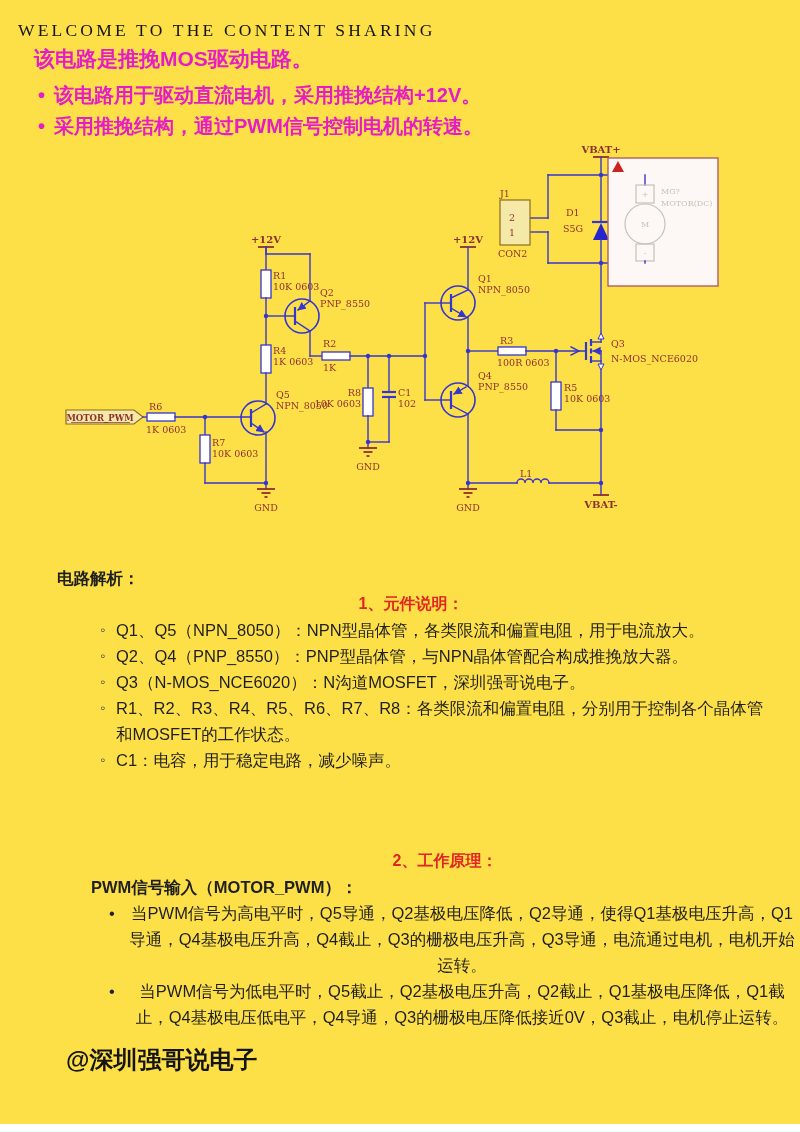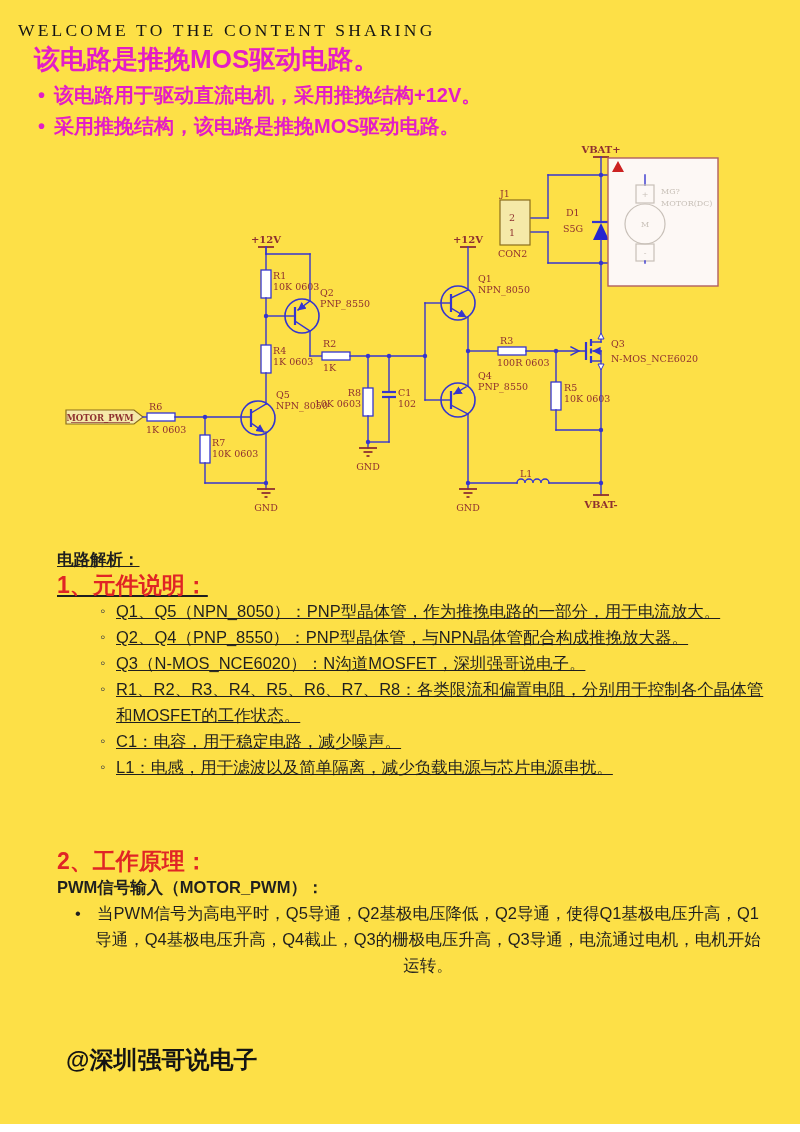--- a/index.html
+++ b/index.html
@@ -3,65 +3,65 @@
 <meta charset="utf-8">
 <style>
   html,body{margin:0;padding:0;background:#ffffff;}
   #page{position:relative;width:800px;height:1124px;background:#fde047;overflow:hidden;
         font-family:"Liberation Sans",sans-serif;color:#1f1f1f;}
   
   #title{position:absolute;left:18px;top:20px;font-family:"Liberation Serif",serif;
          font-size:17.5px;letter-spacing:3.2px;color:#141414;white-space:nowrap;}
   
   #intro{position:absolute;left:34px;top:46px;color:#e41dc6;}
-  #intro .lead{font-size:26px;font-weight:600;line-height:26px;}
+  #intro .lead{font-size:21px;font-weight:600;line-height:26px;}
   #intro ul{margin:8px 0 0 0;padding:0;list-style:none;}
   #intro li{position:relative;padding-left:20px;font-size:20px;font-weight:600;line-height:30.5px;}
   #intro li::before{content:"•";position:absolute;left:4px;}
   
   #schem{position:absolute;left:0;top:140px;}
   .w{stroke:#3535cf;stroke-width:1.4;fill:none;stroke-linecap:square;}
   .tr{stroke:#3535cf;stroke-width:1.6;fill:none;}
   .bar{stroke:#3535cf;stroke-width:2.2;fill:none;}
   .comp{stroke:#3535cf;stroke-width:1.3;fill:#ffffff;}
   .dot{fill:#3535cf;}
   .lbl{fill:#8e3030;font:9.5px "DejaVu Serif",serif;}
   .lblb{fill:#8e3030;font:600 10px "DejaVu Serif",serif;}
   .pw{stroke:#8e3030;stroke-width:1.8;fill:none;}
   .gy{stroke:#c8c0b8;stroke-width:1.2;fill:none;}
   .gyt{fill:#c8c0b8;font:8px "DejaVu Serif",serif;}
   .mbox{stroke:#b06060;stroke-width:1.4;fill:#fdf8f5;}
   .ybox{fill:#f5e9a8;stroke:#8a6d1c;stroke-width:1.2;}
   
   #analysis,#section2{position:absolute;left:57px;width:708px;font-size:16.5px;line-height:26px;color:#1f1f1f;}
-  #analysis{top:546px;text-decoration:underline;}
-  #section2{top:848px;}
+  #analysis{top:565px;}
+  #section2{top:848px;margin-left:34px;}
   .h-black{font-weight:700;}
-  .h-red{color:#e02525;font-weight:700;font-size:23px;}
+  .h-red{color:#e02525;font-weight:700;font-size:16px;text-align:center;}
   ol.circ{margin:0;padding:0;list-style:none;}
   ol.circ li{position:relative;margin-left:43px;padding-left:16px;}
   ol.circ li::before{content:"◦";position:absolute;left:0;top:0;font-size:15px;color:#444;}
   ul.disc{margin:0;padding:0;list-style:none;text-align:center;}
   ul.disc li{position:relative;margin-left:18px;padding-left:16px;}
   ul.disc li::before{content:"•";position:absolute;left:0;top:0;color:#1f1f1f;}
   #watermark{position:absolute;left:66px;width:734px;top:1044px;text-align:left;
              font-size:24px;font-weight:700;color:#141414;}
 </style>
 </head>
 <body>
 
 <div id="page">
 
   <div id="title">WELCOME TO THE CONTENT SHARING</div>
 
   <div id="intro">
     <div class="lead">该电路是推挽MOS驱动电路。</div>
     <ul>
       <li>该电路用于驱动直流电机，采用推挽结构+12V。</li>
-      <li>采用推挽结构，该电路是推挽MOS驱动电路。</li>
+      <li>采用推挽结构，通过PWM信号控制电机的转速。</li>
     </ul>
   </div>
 
   <svg id="schem" width="800" height="386" viewBox="0 0 800 386">
     <defs>
       <marker id="arw" markerWidth="7" markerHeight="7" refX="5.5" refY="3" orient="auto">
         <path d="M0,0 L6,3 L0,6 z" fill="#3535cf"></path>
       </marker>
     </defs>
 
@@ -302,32 +302,32 @@
       <line class="w" x1="601" y1="343" x2="601" y2="355"></line>
       <line class="pw" x1="593" y1="355" x2="609" y2="355"></line>
       <text class="lblb" x="601" y="368" text-anchor="middle">VBAT-</text>
     </g>
   </svg>
 
   <div id="analysis">
     <div class="h-black">电路解析：</div>
     <div class="h-red">1、元件说明：</div>
     <ol class="circ">
-      <li>Q1、Q5（NPN_8050）：PNP型晶体管，作为推挽电路的一部分，用于电流放大。</li>
+      <li>Q1、Q5（NPN_8050）：NPN型晶体管，各类限流和偏置电阻，用于电流放大。</li>
       <li>Q2、Q4（PNP_8550）：PNP型晶体管，与NPN晶体管配合构成推挽放大器。</li>
       <li>Q3（N-MOS_NCE6020）：N沟道MOSFET，深圳强哥说电子。</li>
       <li>R1、R2、R3、R4、R5、R6、R7、R8：各类限流和偏置电阻，分别用于控制各个晶体管和MOSFET的工作状态。</li>
       <li>C1：电容，用于稳定电路，减少噪声。</li>
-      <li>L1：电感，用于滤波以及简单隔离，减少负载电源与芯片电源串扰。</li>
     </ol>
   </div>
 
   <div id="section2">
     <div class="h-red">2、工作原理：</div>
     <div class="h-black">PWM信号输入（MOTOR_PWM）：</div>
     <ul class="disc">
       <li>当PWM信号为高电平时，Q5导通，Q2基极电压降低，Q2导通，使得Q1基极电压升高，Q1导通，Q4基极电压升高，Q4截止，Q3的栅极电压升高，Q3导通，电流通过电机，电机开始运转。</li>
+      <li>当PWM信号为低电平时，Q5截止，Q2基极电压升高，Q2截止，Q1基极电压降低，Q1截止，Q4基极电压低电平，Q4导通，Q3的栅极电压降低接近0V，Q3截止，电机停止运转。</li>
     </ul>
   </div>
 
   <div id="watermark">@深圳强哥说电子</div>
 
 </div>
 
 </body></html>

